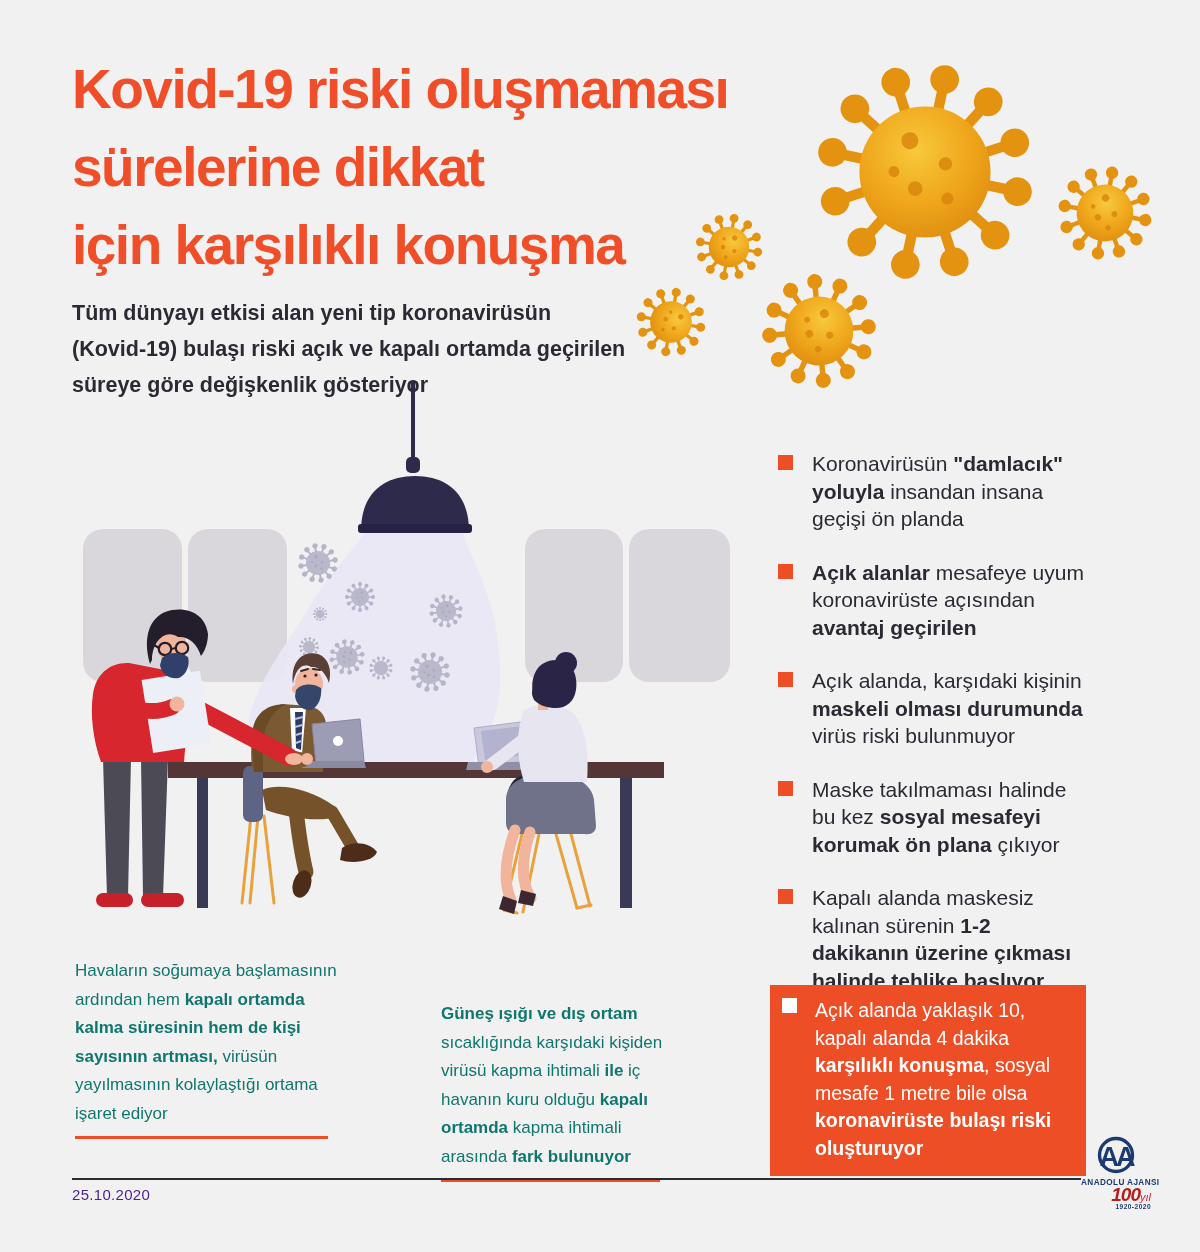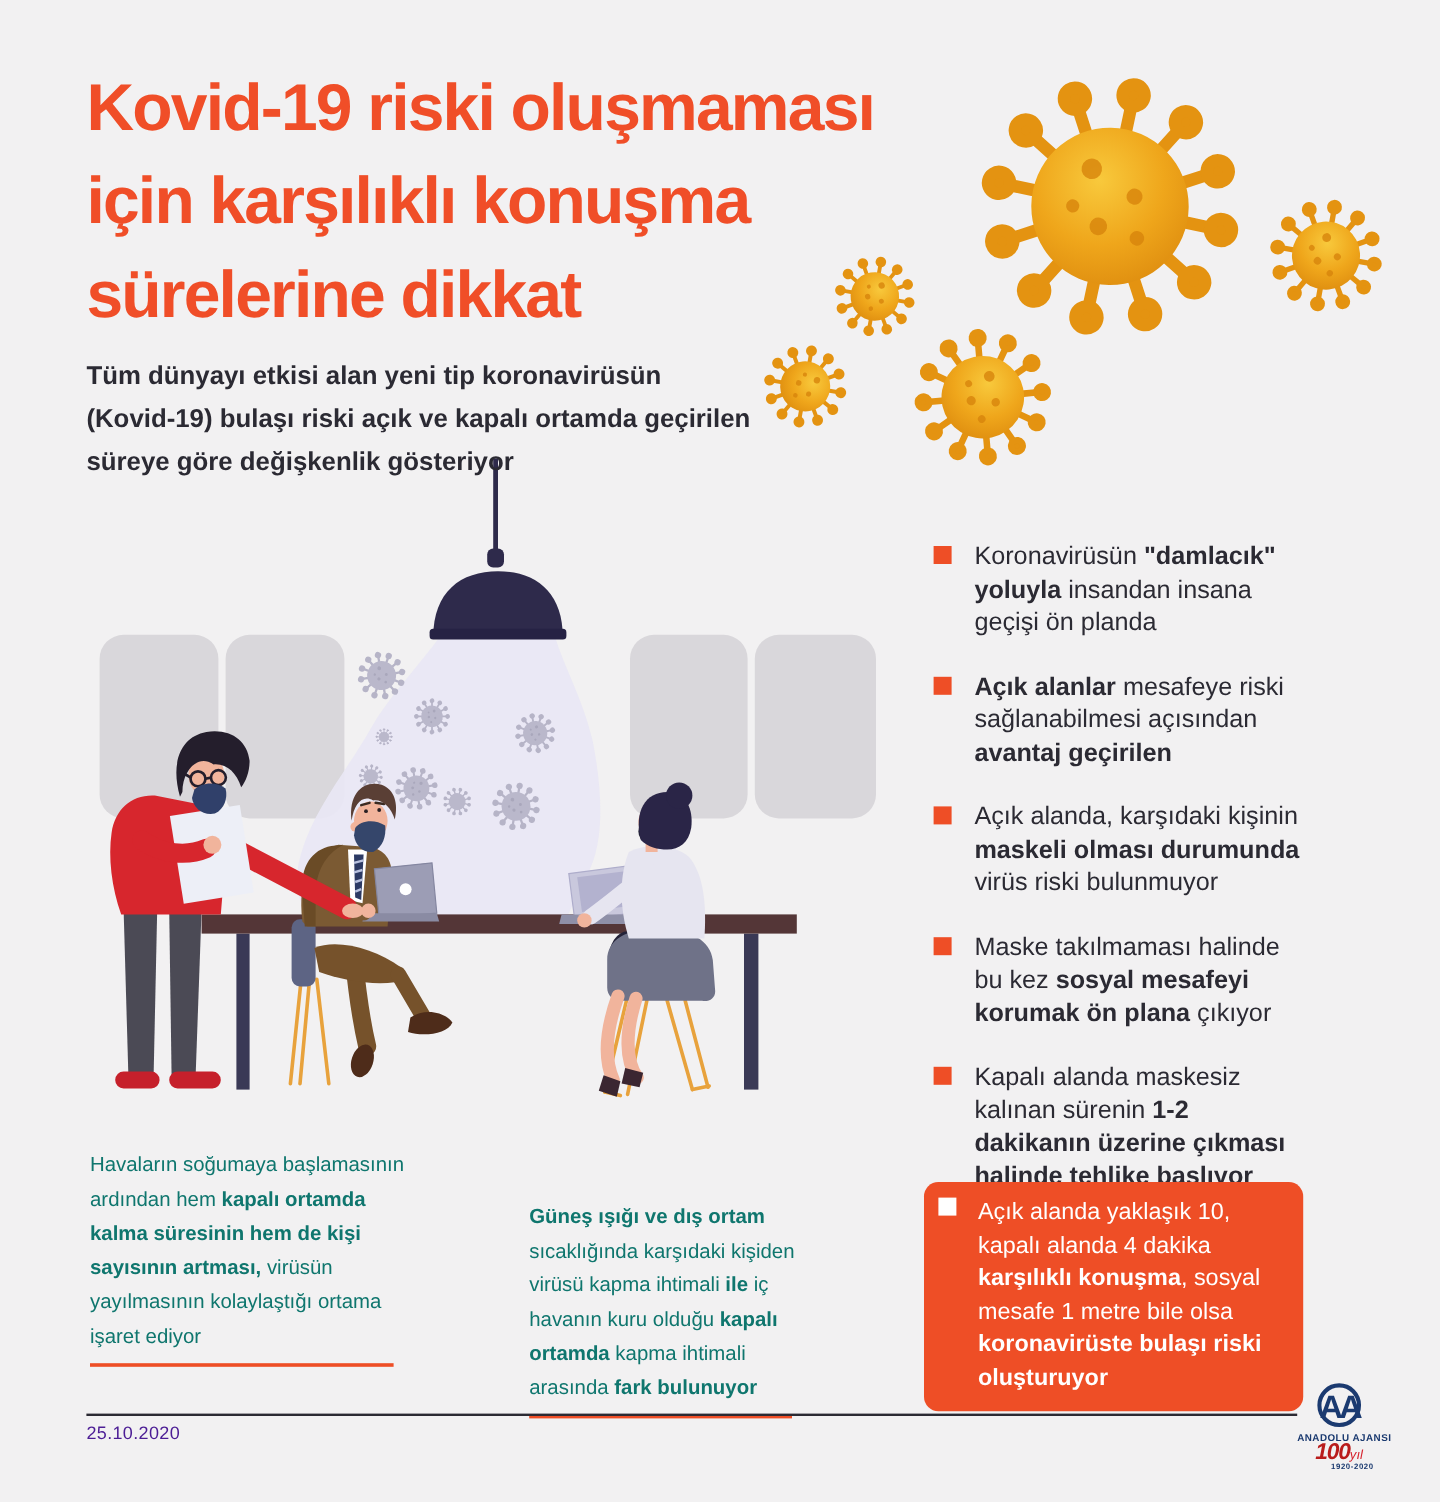--- a/index.html
+++ b/index.html
@@ -33,35 +33,35 @@
   }
   .kp-item .sq{
     position:absolute;left:0;top:5px;width:15px;height:15px;background:#ee4e26;
   }
 
   
   .highlight{
     left:770px;top:985px;width:316px;min-height:148px;box-sizing:border-box;
     background:#ee4e26;color:#ffffff;
     padding:12px 16px 14px 45px;
-    font-size:19.5px;line-height:27.5px;border-radius:12px;
+    font-size:19.5px;line-height:27.5px;
   }
 
   
   .footnote{font-size:17px;line-height:28.5px;color:#0f766e;}
   .fn1{left:75px;top:957px;width:272px;}
   .fn2{left:441px;top:1000px;width:248px;}
   .fn-rule{height:3px;background:#ee4e26;margin-top:8px;}
   .fn1 .fn-rule{width:253px;}
   .fn2 .fn-rule{width:219px;}
 
   
   .footer-rule{left:72px;top:1178px;width:1009px;height:2px;background:#2b2a33;}
   .date{left:72px;top:1186px;font-size:15px;letter-spacing:.3px;color:#4c1d95;}
-  .logo{left:1081px;top:1135px;width:70px;text-align:center;color:#1b3a70;margin-top:16px;}
+  .logo{left:1081px;top:1135px;width:70px;text-align:right;color:#1b3a70;}
   .logo .org{font-size:8.2px;font-weight:700;letter-spacing:.4px;white-space:nowrap;margin-top:1px;}
   .logo .anniv{margin-top:1px;line-height:14px;}
   .logo .n100{font-size:19px;font-weight:700;font-style:italic;color:#b91c1c;letter-spacing:-1px;}
   .logo .yil{font-size:11px;font-style:italic;color:#d6232e;}
   .logo .years{font-size:6.5px;font-weight:700;color:#1b3a70;letter-spacing:.5px;margin-left:22px;line-height:6px;}
 </style>
 </head>
 <body>
 
 <div class="canvas">
@@ -276,38 +276,38 @@
           <circle cx="182" cy="648" r="6.2"></circle>
         <path d="M171,649 L176,648"></path>
           <path d="M159,648 L154,645"></path>
       </g>
       <path d="M162,658 C168,652 180,651 188,657 C190,665 187,674 179,678 C169,680 161,673 160,665 Z" fill="#30406a"></path>
     </g>
   </svg>
 
   <header class="abs title">
     <div>Kovid-19 riski oluşmaması</div>
+    <div>sürelerine dikkat</div>
     <div>için karşılıklı konuşma</div>
-    <div>sürelerine dikkat</div>
   </header>
 
   <div class="abs subtitle">
     <div>Tüm dünyayı etkisi alan yeni tip koronavirüsün</div>
     <div>(Kovid-19) bulaşı riski açık ve kapalı ortamda geçirilen</div>
     <div>süreye göre değişkenlik gösteriyor</div>
   </div>
 
   <div class="abs keypoints">
     <div class="kp-item">
       <span class="sq"></span>
       <p style="margin:0"><span>Koronavirüsün </span><b>"damlacık" yoluyla</b><span> insandan insana geçişi ön planda</span></p>
     </div>
     <div class="kp-item">
       <span class="sq"></span>
-      <p style="margin:0"><b>Açık alanlar</b><span> mesafeye riski sağlanabilmesi açısından </span><b>avantaj geçirilen</b></p>
+      <p style="margin:0"><b>Açık alanlar</b><span> mesafeye uyum koronavirüste açısından </span><b>avantaj geçirilen</b></p>
     </div>
     <div class="kp-item">
       <span class="sq"></span>
       <p style="margin:0"><span>Açık alanda, karşıdaki kişinin </span><b>maskeli olması durumunda</b><span> virüs riski bulunmuyor</span></p>
     </div>
     <div class="kp-item">
       <span class="sq"></span>
       <p style="margin:0"><span>Maske takılmaması halinde bu kez </span><b>sosyal mesafeyi korumak ön plana</b><span> çıkıyor</span></p>
     </div>
     <div class="kp-item">

